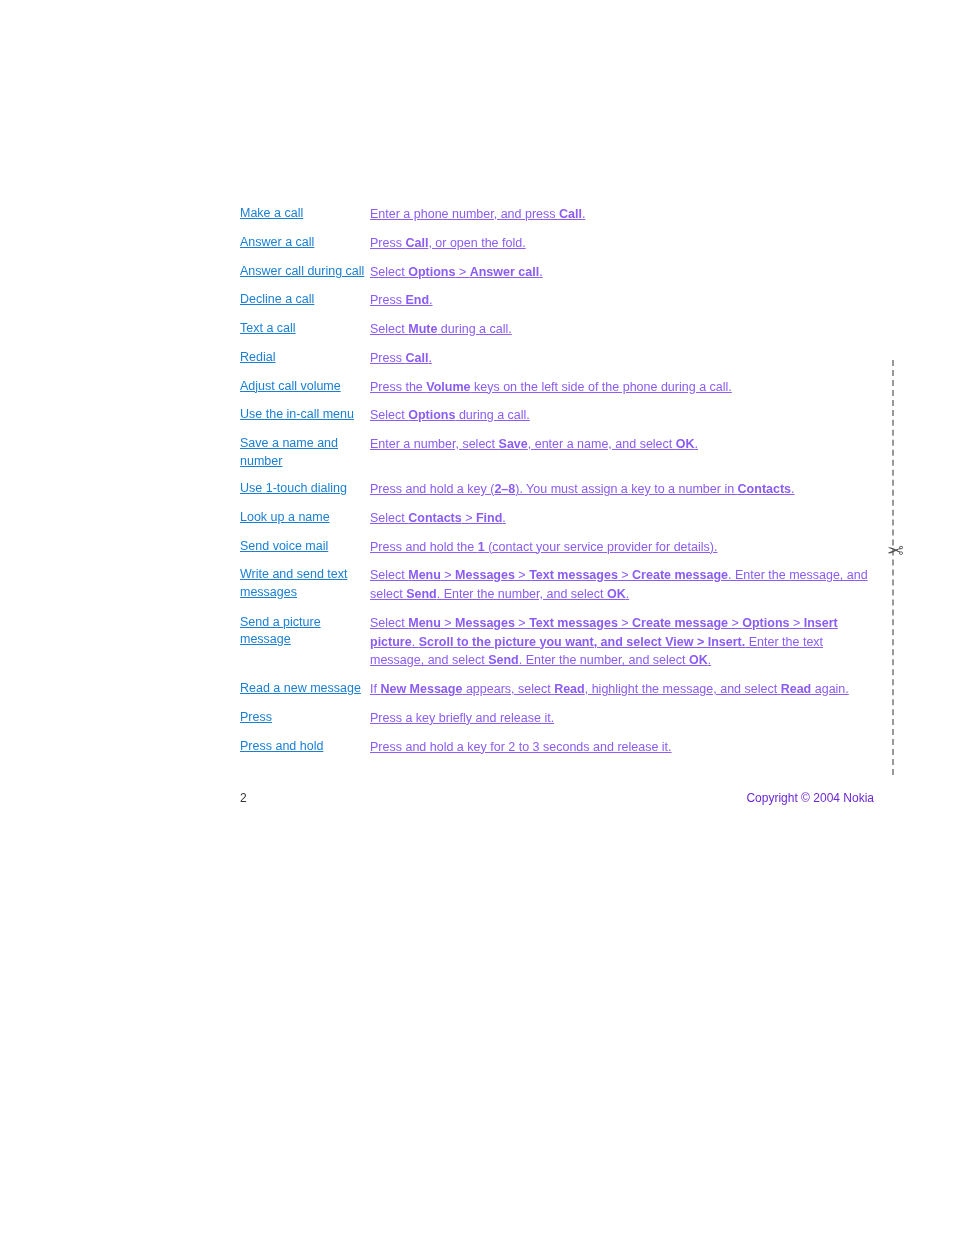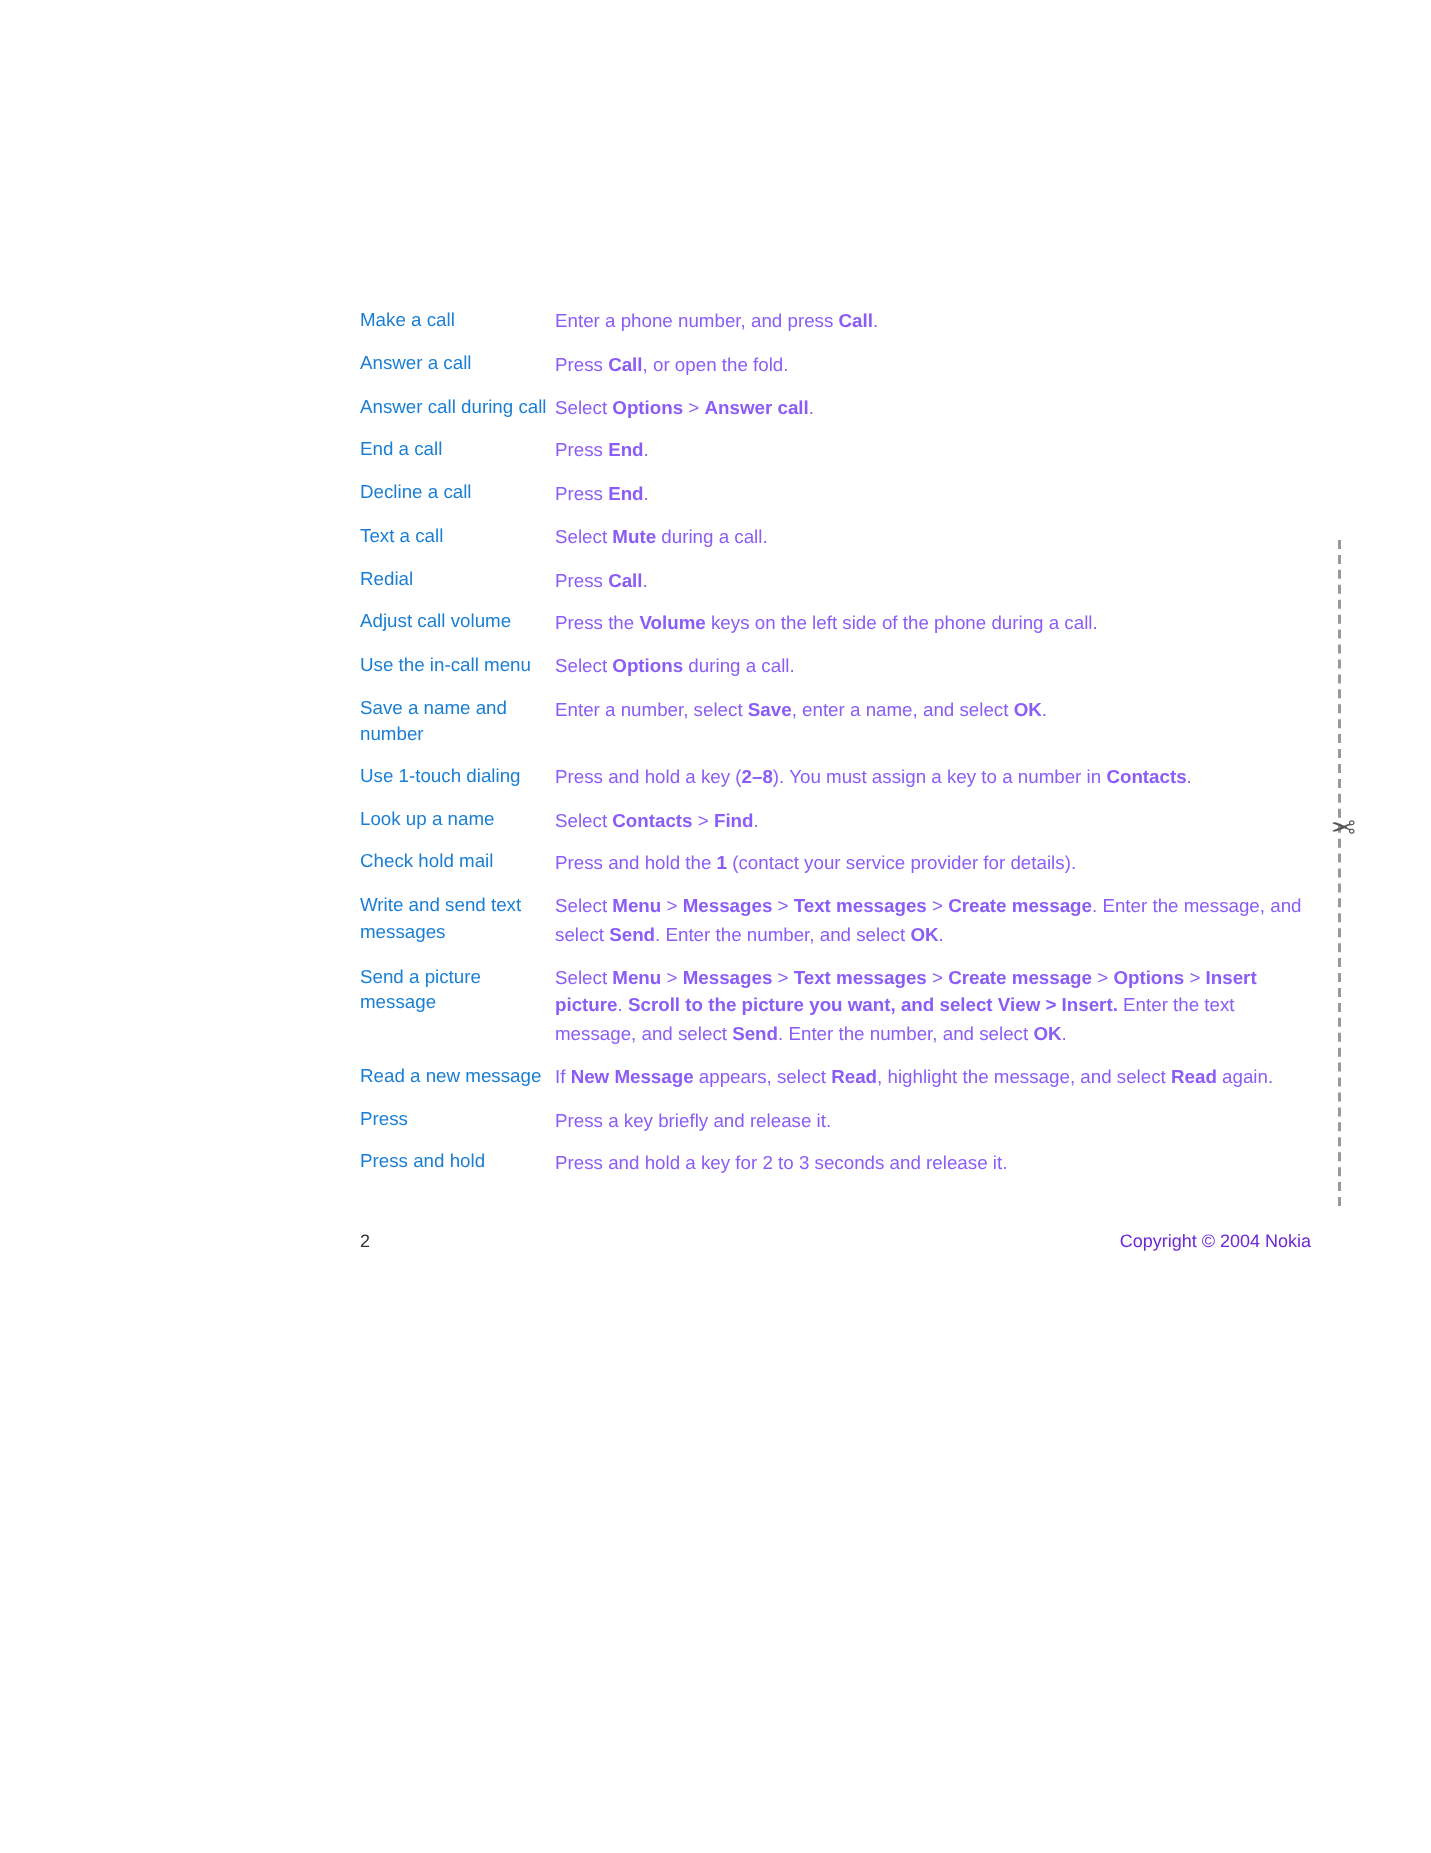--- a/index.html
+++ b/index.html
@@ -42,20 +42,21 @@
       width: 100%;
       border-collapse: collapse;
     }
 
     .guide-table tr {
       vertical-align: top;
     }
 
     .guide-table td {
       padding: 5px 0;
+      text-decoration: underline;
     }
 
     .label-col {
       width: 130px;
       min-width: 130px;
       color: #1a7fd4;
       font-size: 12.5px;
       padding-right: 20px;
       line-height: 1.4;
       padding-top: 3px;
@@ -126,24 +127,20 @@
           </tr>
           <tr>
             <td class="label-col">Answer a call</td>
             <td class="desc-col">Press <b>Call</b>, or open the fold.</td>
           </tr>
           <tr>
             <td class="label-col">Answer call during call</td>
             <td class="desc-col">Select <b>Options</b> &gt; <b>Answer call</b>.</td>
           </tr>
           <tr>
-            <td class="label-col">End a call</td>
-            <td class="desc-col">Press <b>End</b>.</td>
-          </tr>
-          <tr>
             <td class="label-col">Decline a call</td>
             <td class="desc-col">Press <b>End</b>.</td>
           </tr>
           <tr>
             <td class="label-col">Text a call</td>
             <td class="desc-col">Select <b>Mute</b> during a call.</td>
           </tr>
           <tr>
             <td class="label-col">Redial</td>
             <td class="desc-col">Press <b>Call</b>.</td>
@@ -162,21 +159,21 @@
           </tr>
           <tr>
             <td class="label-col">Use 1-touch dialing</td>
             <td class="desc-col">Press and hold a key (<b>2–8</b>). You must assign a key to a number in <b>Contacts</b>.</td>
           </tr>
           <tr>
             <td class="label-col">Look up a name</td>
             <td class="desc-col">Select <b>Contacts</b> &gt; <b>Find</b>.</td>
           </tr>
           <tr>
-            <td class="label-col">Check hold mail</td>
+            <td class="label-col">Send voice mail</td>
             <td class="desc-col">Press and hold the <b>1</b> (contact your service provider for details).</td>
           </tr>
           <tr>
             <td class="label-col">Write and send text messages</td>
             <td class="desc-col">Select <b>Menu</b> &gt; <b>Messages</b> &gt; <b>Text messages</b> &gt; <b>Create message</b>. Enter the message, and select <b>Send</b>. Enter the number, and select <b>OK</b>.</td>
           </tr>
           <tr>
             <td class="label-col">Send a picture message</td>
             <td class="desc-col">Select <b>Menu</b> &gt; <b>Messages</b> &gt; <b>Text messages</b> &gt; <b>Create message</b> &gt; <b>Options</b> &gt; <b>Insert picture</b>. <b>Scroll to the picture you want, and select View &gt; Insert.</b> Enter the text message, and select <b>Send</b>. Enter the number, and select <b>OK</b>.</td>
           </tr>

